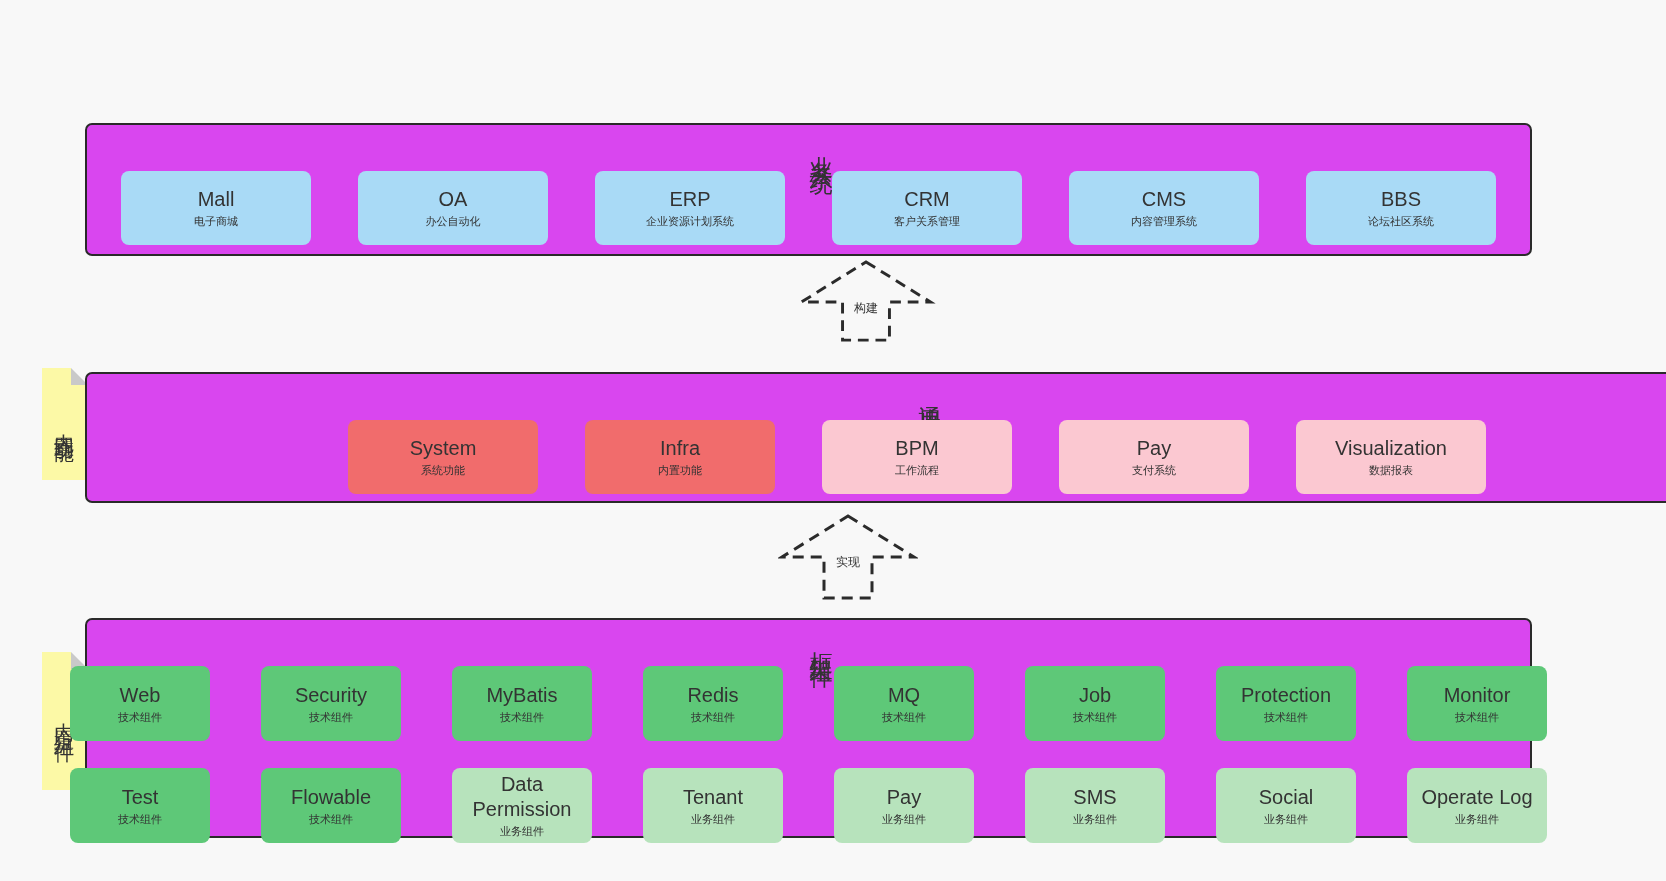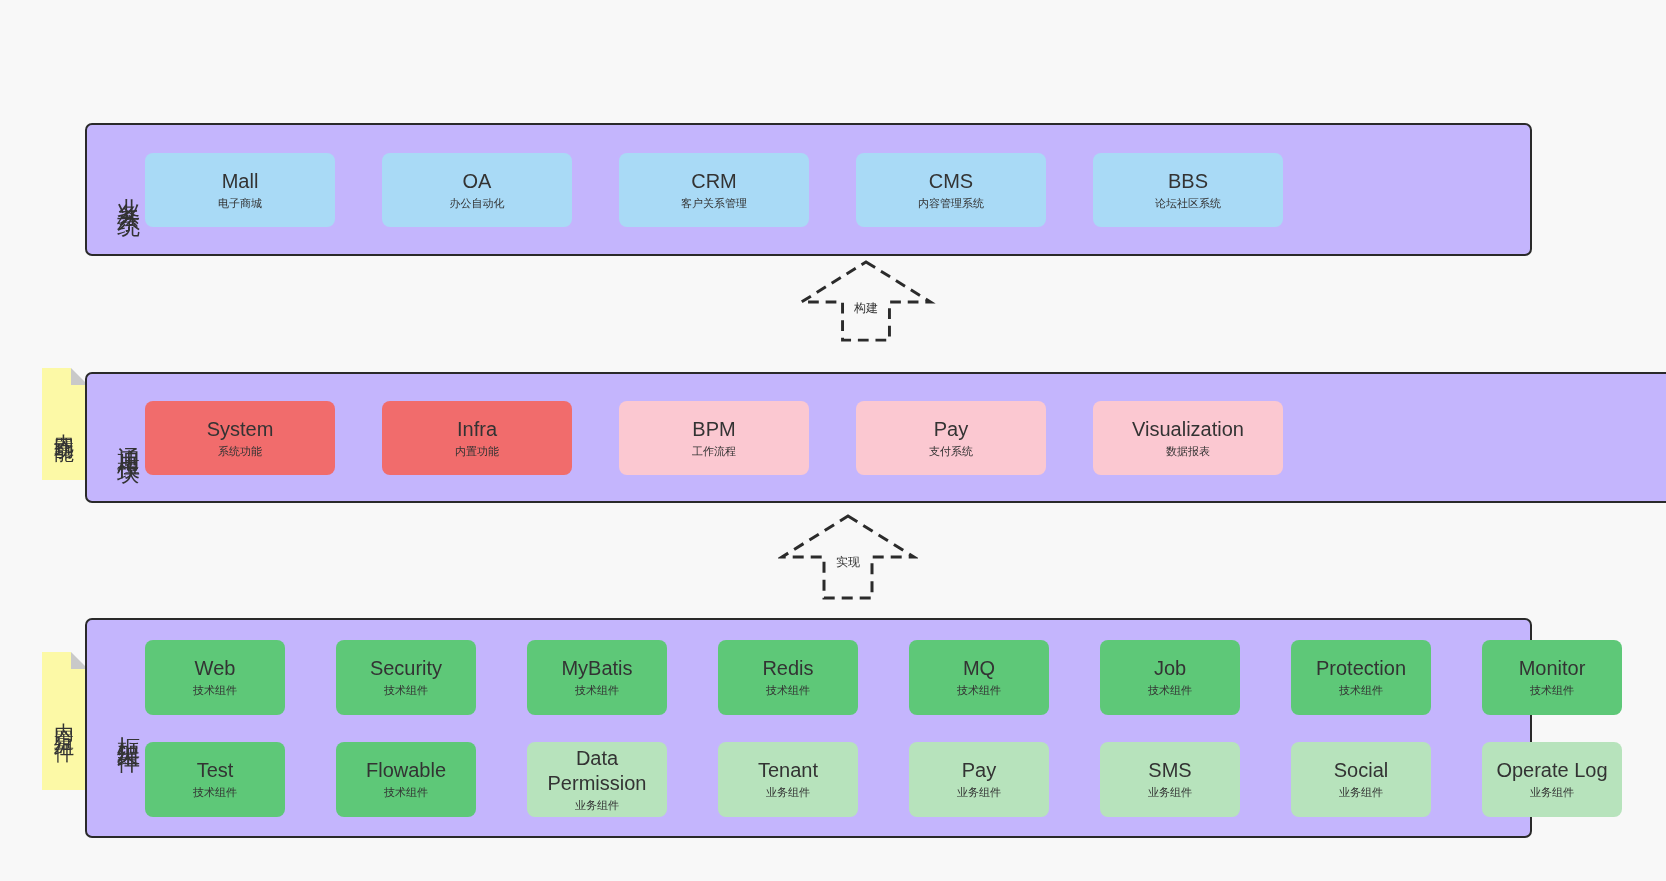--- a/index.html
+++ b/index.html
@@ -7,27 +7,28 @@
     position:relative;
     width:1666px;height:881px;
     background:#f8f8f8;
     font-family:"Liberation Sans","DejaVu Sans",sans-serif;
     color:#333;
     overflow:hidden;
   }
   
   .panel{
     position:absolute;
-    background:#c4b5fd;
+    background:#d946ef;
     border:2px solid #2a2a2a;
     border-radius:7px;
     box-sizing:border-box;
     display:flex;
     align-items:center;
     z-index:1;
+    flex-direction:column;
   }
   .panel-label{
     margin-left:12px;
     width:46px;
     display:flex;
     justify-content:center;
     writing-mode:vertical-rl;
     text-orientation:upright;
     font-size:23px;
     letter-spacing:5px;
@@ -127,20 +128,24 @@
   <div class="boxes">
     <div class="box box-6 blue">
       <div class="box-title">Mall</div>
       <div class="box-sub">电子商城</div>
     </div>
     <div class="box box-6 blue">
       <div class="box-title">OA</div>
       <div class="box-sub">办公自动化</div>
     </div>
     <div class="box box-6 blue">
+      <div class="box-title">ERP</div>
+      <div class="box-sub">企业资源计划系统</div>
+    </div>
+    <div class="box box-6 blue">
       <div class="box-title">CRM</div>
       <div class="box-sub">客户关系管理</div>
     </div>
     <div class="box box-6 blue">
       <div class="box-title">CMS</div>
       <div class="box-sub">内容管理系统</div>
     </div>
     <div class="box box-6 blue">
       <div class="box-title">BBS</div>
       <div class="box-sub">论坛社区系统</div>

